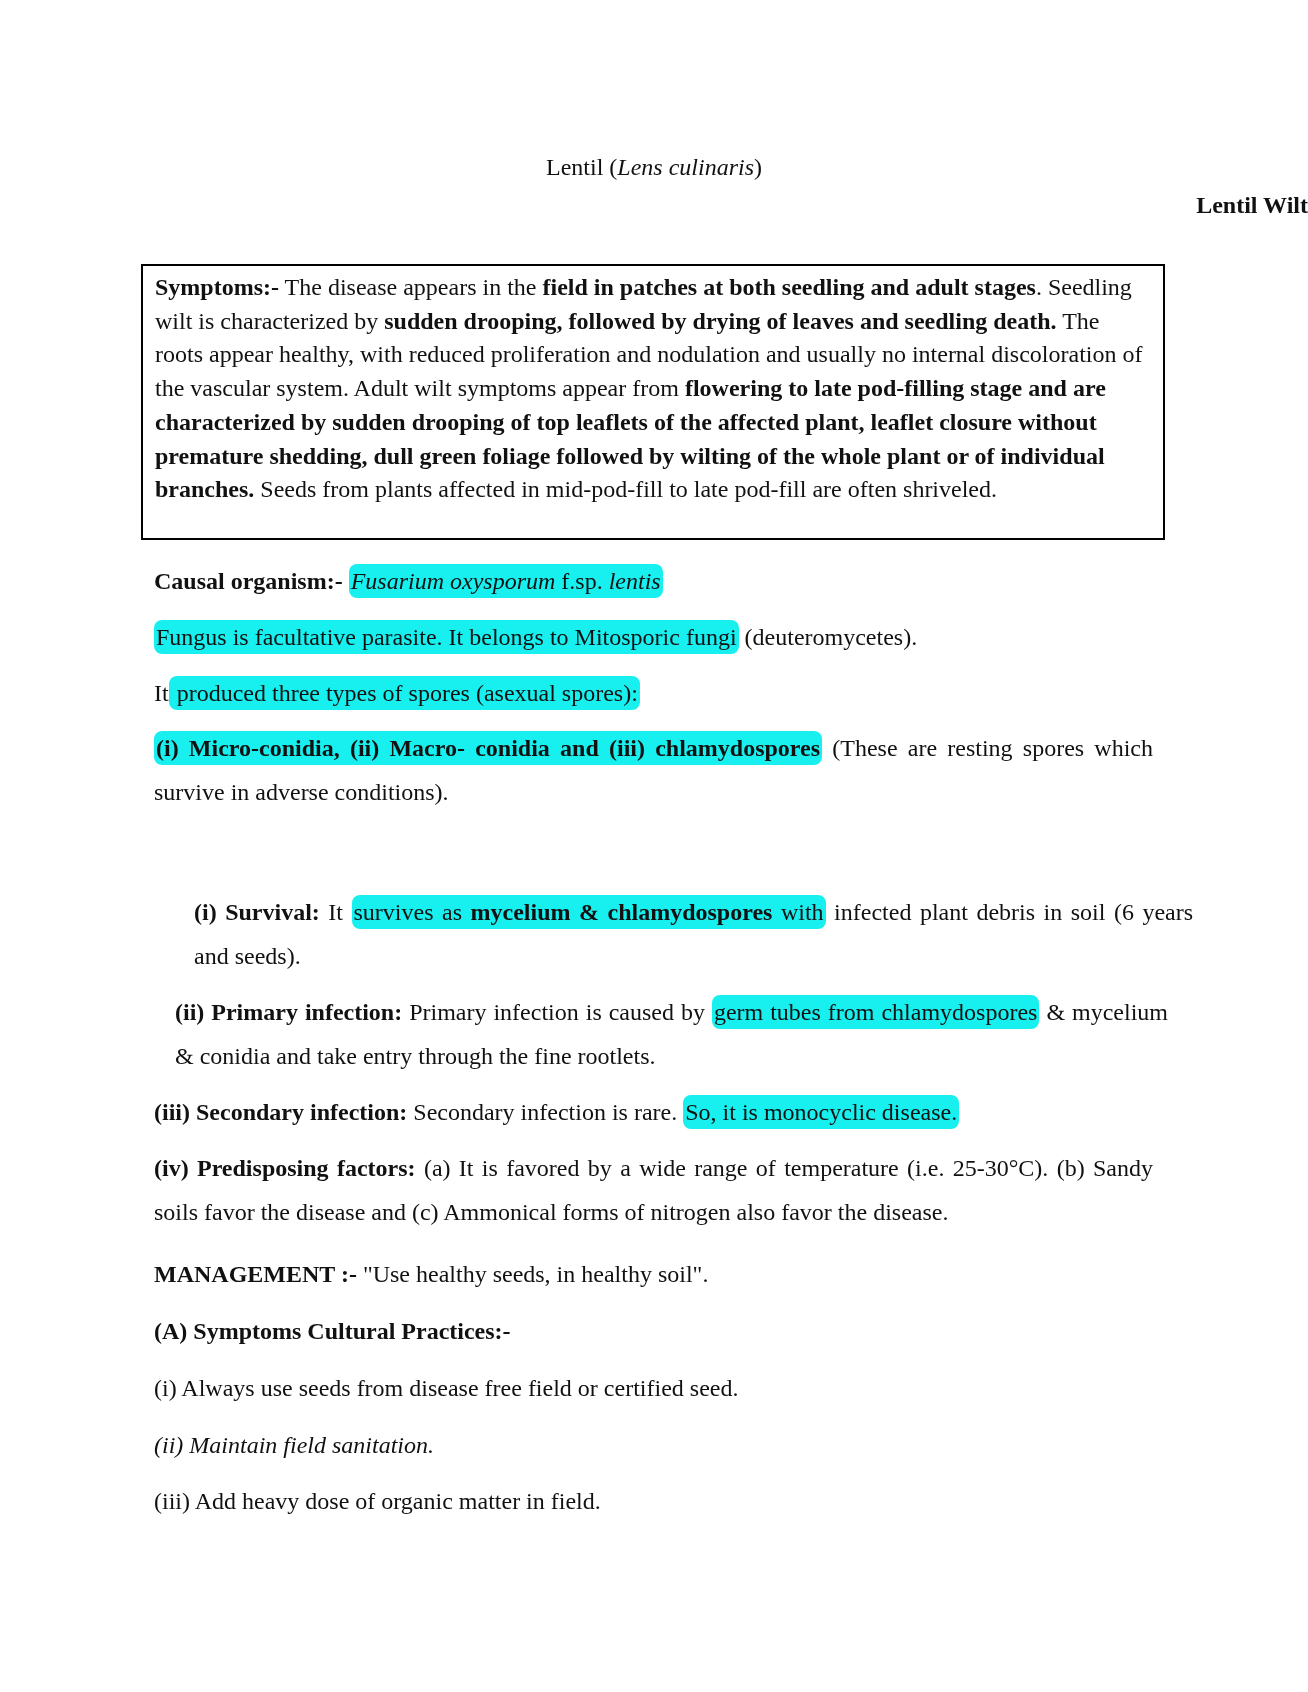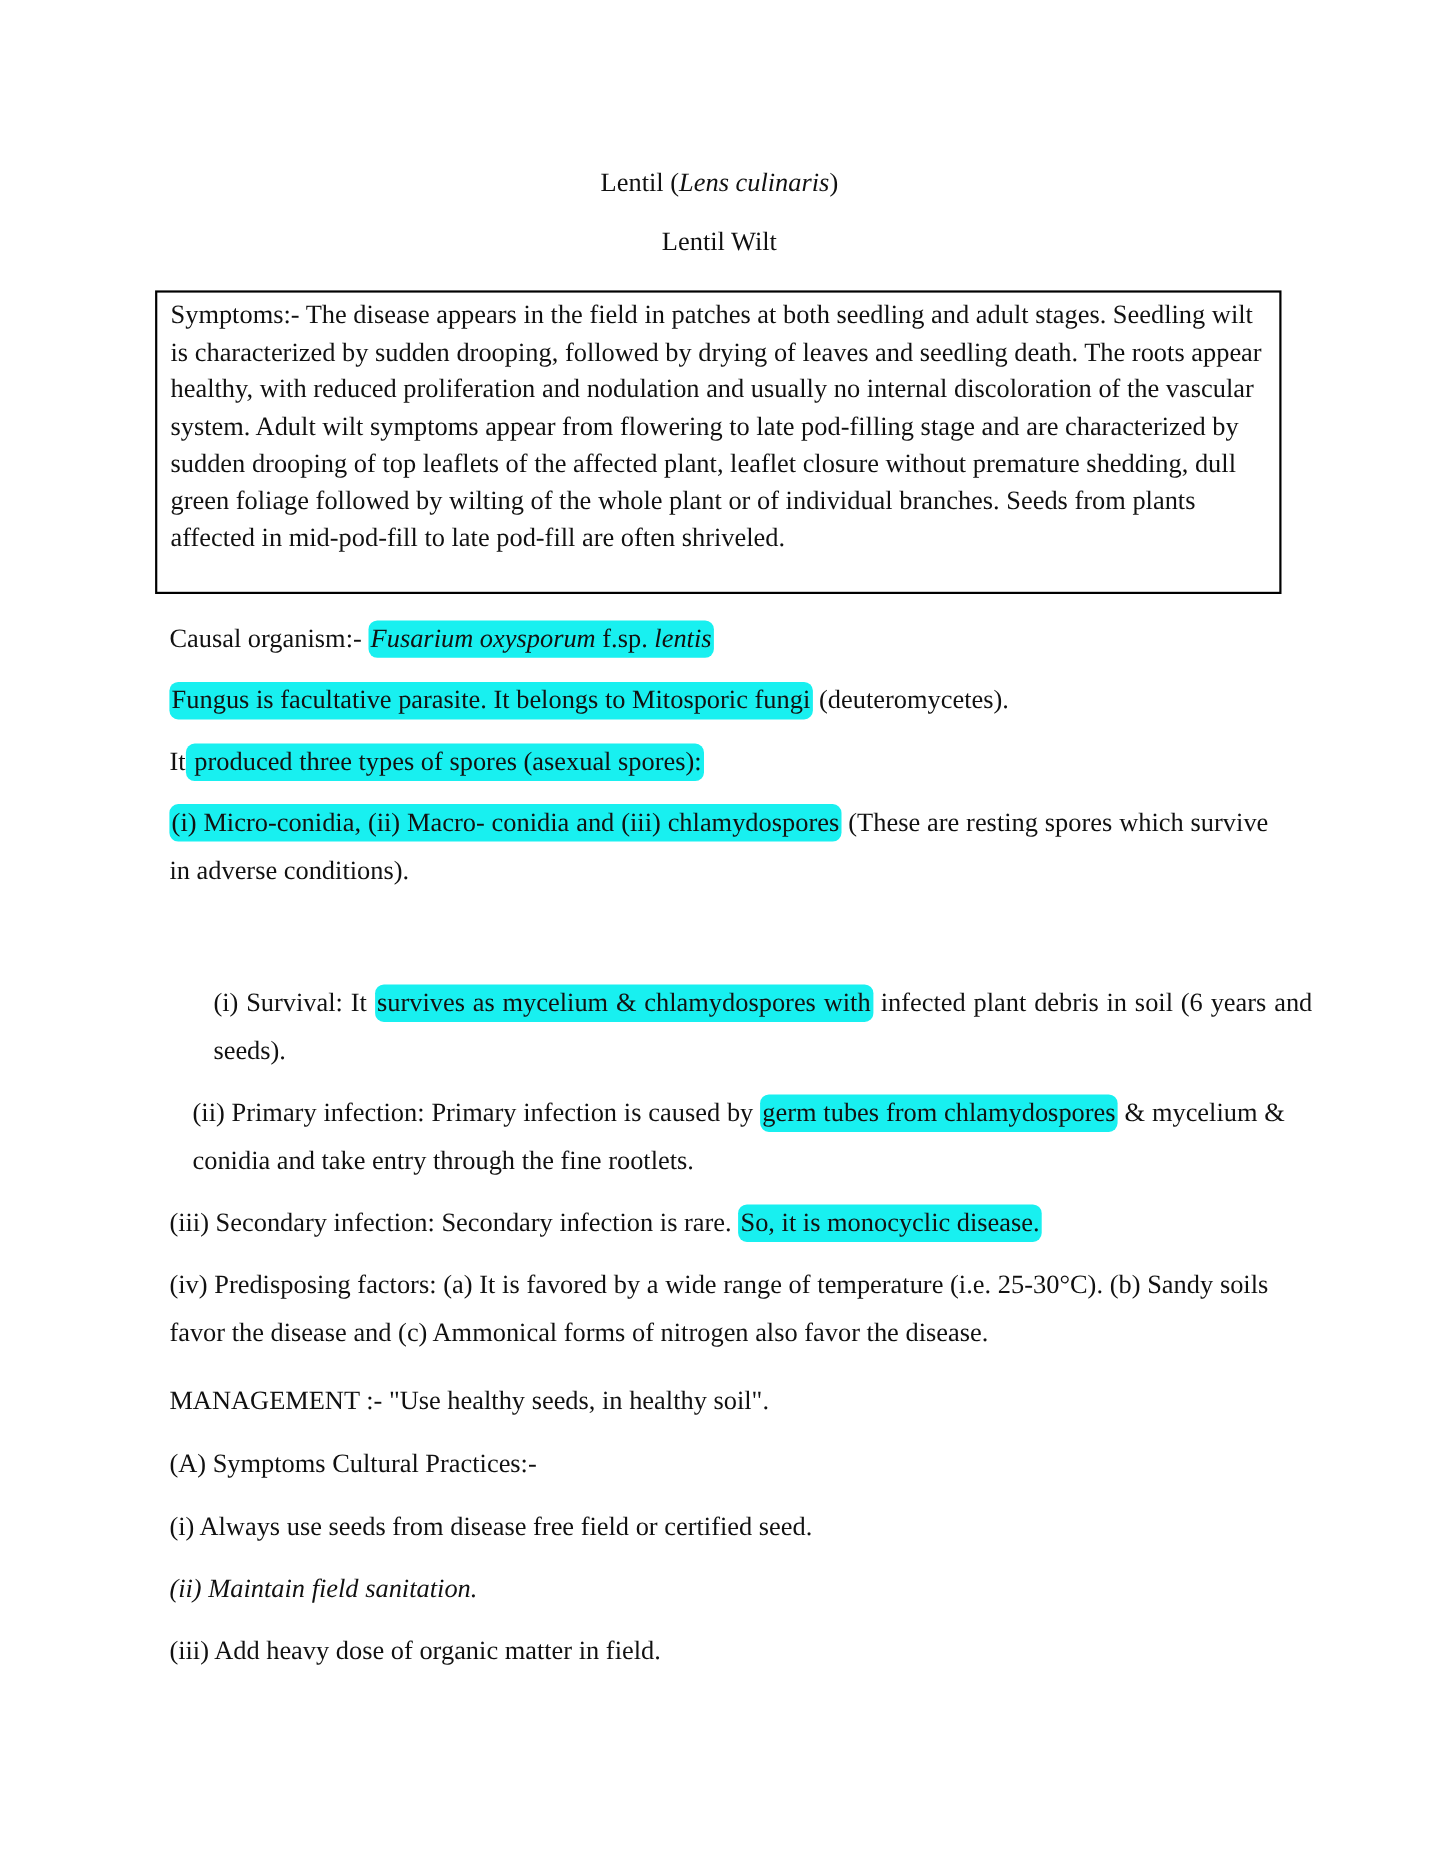--- a/index.html
+++ b/index.html
@@ -1,29 +1,29 @@
 <!DOCTYPE html>
 <html><head>
 <meta charset="utf-8">
 <style>
   html, body { margin: 0; padding: 0; background: #ffffff; }
   body { width: 1308px; height: 1692px; position: relative; overflow: hidden;
          font-family: "Liberation Serif", "DejaVu Serif", serif; color: #111; }
   .page { position: absolute; left: 0; top: 0; width: 1138px; height: 1692px; }
   .title { position: absolute; left: 0; width: 1308px; text-align: center; font-size: 24px; }
   .t1 { top: 154px; }
-  .t2 { top: 207px; font-weight: normal; }
+  .t2 { top: 192px; font-weight: bold; text-align: right; }
   .box { position: absolute; left: 141px; top: 264px; width: 1024px; height: 276px;
          border: 2px solid #000; box-sizing: border-box; padding: 5px 10px 0 12px;
          font-size: 24px; line-height: 33.7px; }
   .box p { margin: 0; }
   .para { position: absolute; left: 154px; width: 999px; font-size: 24px; line-height: 44px; margin: 0; }
   .just { text-align: justify; text-align-last: left; }
   .hl { background: #18f0f0; border-radius: 8px; padding: 4px 2px; }
-  b { font-weight: normal; }
+  b { font-weight: bold; }
 </style>
 </head>
 <body>
 
 <div class="page">
 
   <div class="title t1"><span>Lentil (</span><i>Lens culinaris</i><span>)</span></div>
 
   <div class="title t2">Lentil Wilt</div>
 

